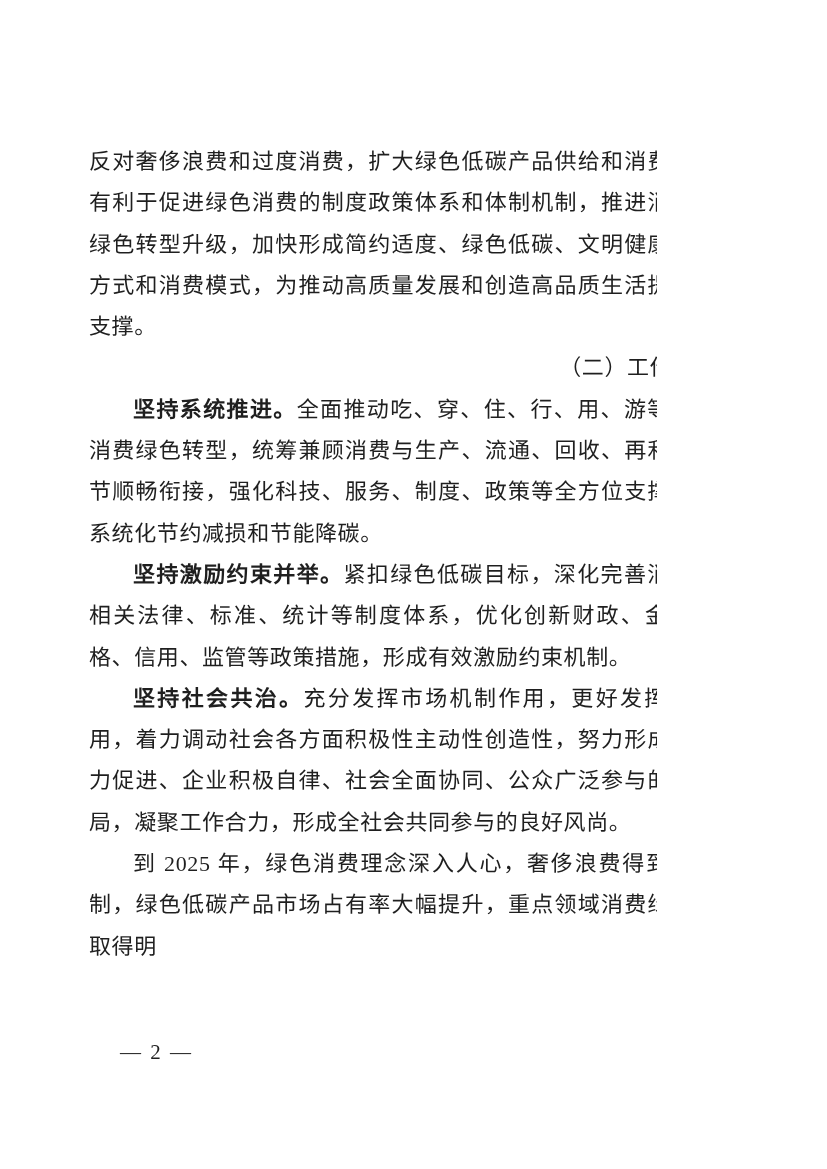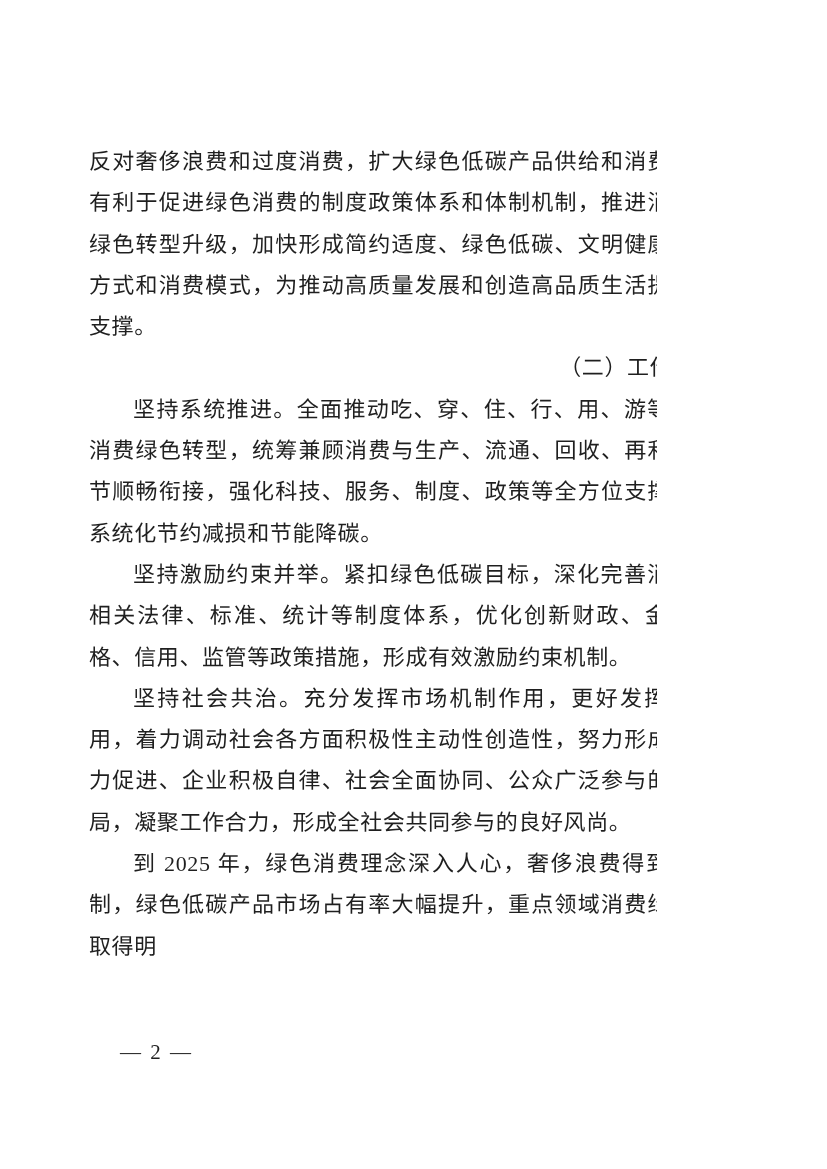--- a/index.html
+++ b/index.html
@@ -31,21 +31,21 @@
     text-indent: 2em;
   }
   .content p.no-indent {
     text-indent: 0;
   }
   .content p.heading {
     font-weight: 400;
     text-align: right;
   }
   .lead {
-    font-weight: 400;
+    font-weight: 700;
   }
   .page-footer {
     position: absolute;
     left: 120px;
     top: 1040px;
     font-size: 21px;
     letter-spacing: 2px;
     color: #1f1f1f;
   }
 </style>

